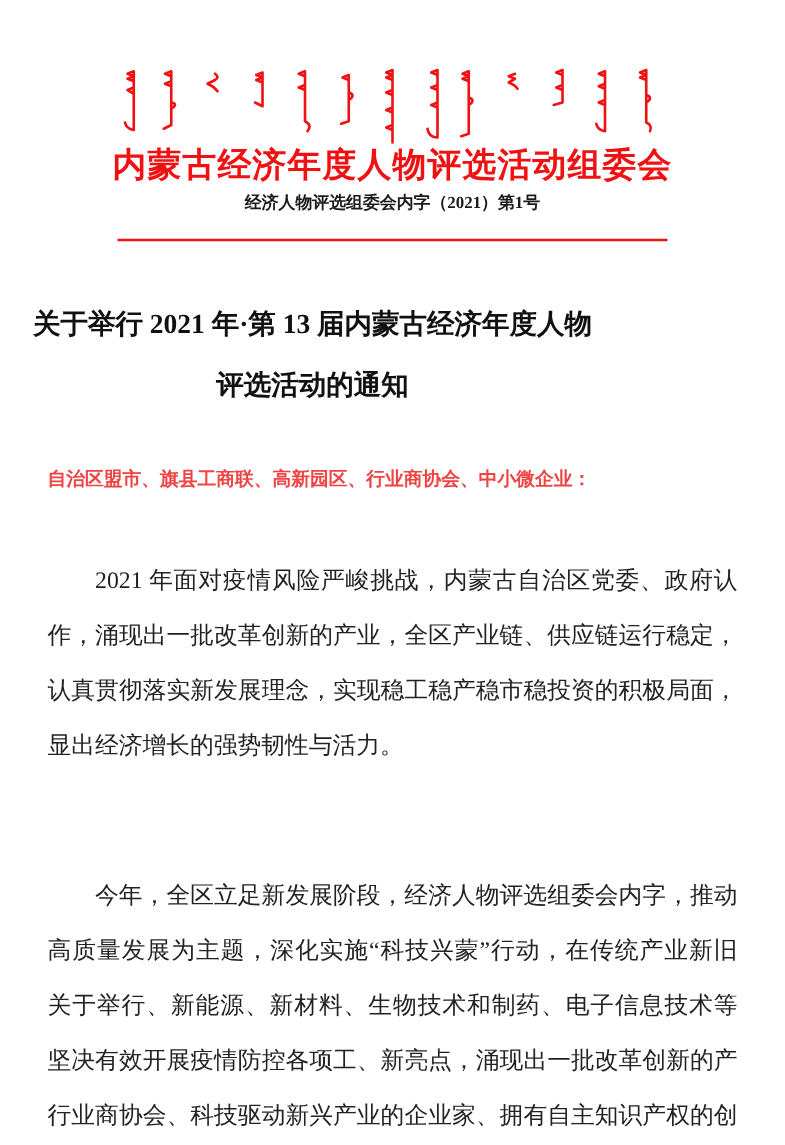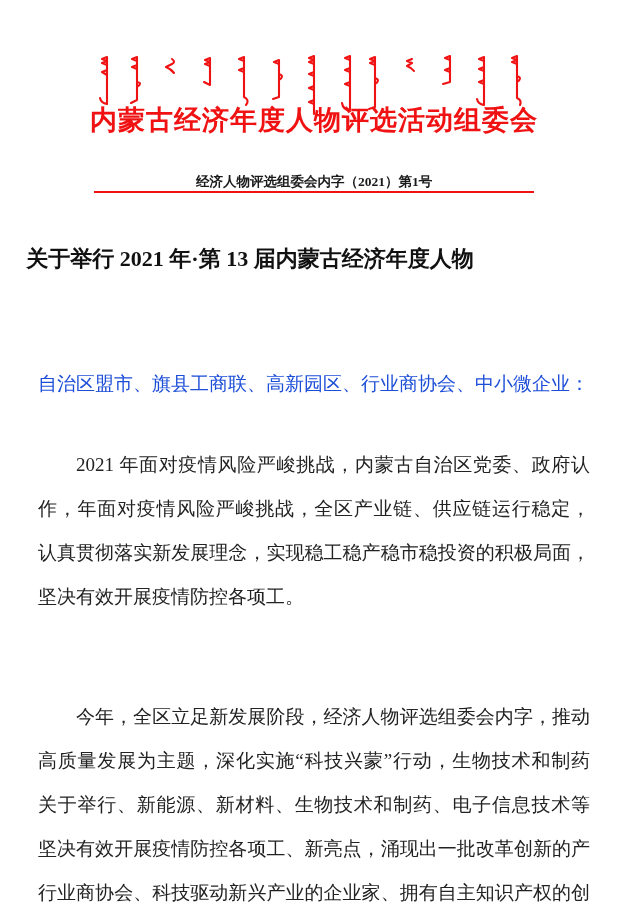--- a/index.html
+++ b/index.html
@@ -27,34 +27,34 @@
   .banner path {
     fill: none;
     stroke: #f01212;
     stroke-width: 2.1;
     stroke-linecap: round;
     stroke-linejoin: round;
   }
   
   .org-name {
     position: absolute;
-    top: 100px;
+    top: 112px;
     left: 0;
     width: 628px;
     line-height: 40px;
     text-align: center;
     font-size: 27px;
     font-weight: bold;
     letter-spacing: 1px;
     color: #f01212;
     white-space: nowrap;
   }
   .doc-number {
     position: absolute;
-    top: 172px;
+    top: 152px;
     left: 0;
     width: 628px;
     line-height: 20px;
     text-align: center;
     font-size: 13.5px;
     font-weight: bold;
     color: #1a1a1a;
     white-space: nowrap;
   }
   .red-line {
@@ -79,24 +79,25 @@
   .t-line {
     line-height: 49px;
     white-space: nowrap;
   }
   
   .salutation {
     position: absolute;
     top: 372px;
     left: 38px;
     width: 560px;
-    font-size: 19px;
+    font-size: 15px;
     line-height: 24px;
-    color: #1d4ed8;
+    color: #ef4444;
     white-space: nowrap;
+    font-weight: bold;
   }
   .para {
     position: absolute;
     left: 38px;
     width: 552px;
     font-size: 19px;
     color: #222222;
   }
   .para1 { top: 443px; }
   .para2 { top: 695px; }
@@ -136,32 +137,33 @@
   </svg>
 
   <div class="org-name">内蒙古经济年度人物评选活动组委会</div>
 
   <div class="doc-number">经济人物评选组委会内字（2021）第1号</div>
 
   <div class="red-line"></div>
 
   <div class="notice-title">
     <div class="t-line">关于举行 2021 年·第 13 届内蒙古经济年度人物</div>
+    <div class="t-line">评选活动的通知</div>
   </div>
 
   <div class="salutation">自治区盟市、旗县工商联、高新园区、行业商协会、中小微企业：</div>
 
   <div class="para para1">
     <div class="bline first">2021 年面对疫情风险严峻挑战，内蒙古自治区党委、政府认真</div>
-    <div class="bline">作，年面对疫情风险严峻挑战，全区产业链、供应链运行稳定，</div>
+    <div class="bline">作，涌现出一批改革创新的产业，全区产业链、供应链运行稳定，</div>
     <div class="bline">认真贯彻落实新发展理念，实现稳工稳产稳市稳投资的积极局面，彰</div>
-    <div class="bline end">坚决有效开展疫情防控各项工。</div>
+    <div class="bline end">显出经济增长的强势韧性与活力。</div>
   </div>
 
   <div class="para para2">
     <div class="bline first">今年，全区立足新发展阶段，经济人物评选组委会内字，推动</div>
-    <div class="bline">高质量发展为主题，深化实施“科技兴蒙”行动，生物技术和制药</div>
+    <div class="bline">高质量发展为主题，深化实施“科技兴蒙”行动，在传统产业新旧</div>
     <div class="bline">关于举行、新能源、新材料、生物技术和制药、电子信息技术等</div>
     <div class="bline">坚决有效开展疫情防控各项工、新亮点，涌现出一批改革创新的产业</div>
     <div class="bline">行业商协会、科技驱动新兴产业的企业家、拥有自主知识产权的创新</div>
   </div>
 
 </div>
 
 </body></html>

